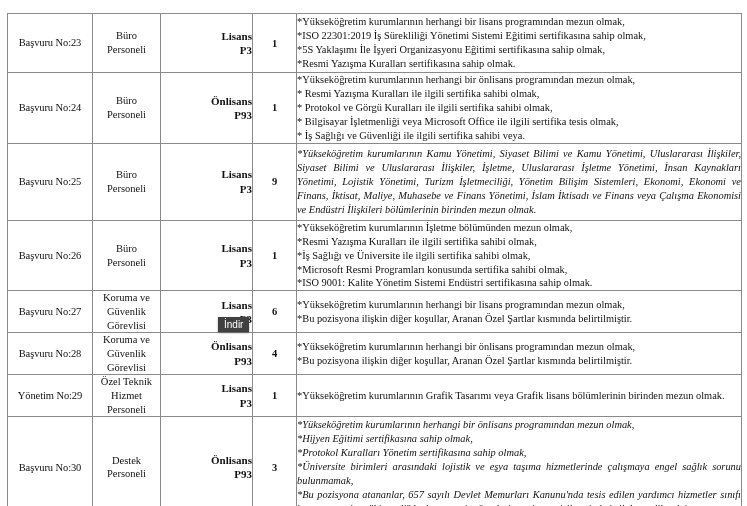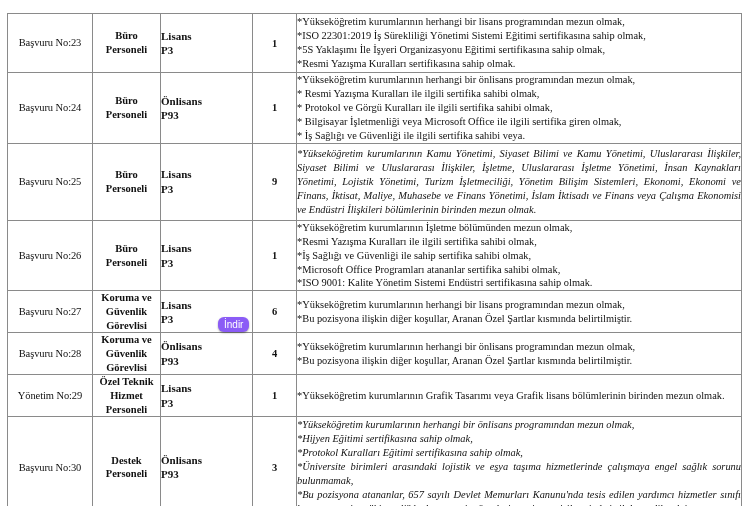--- a/index.html
+++ b/index.html
@@ -45,27 +45,27 @@
   .cell-no {
     text-align: center;
     font-weight: normal;
     font-size: 10.5px;
     letter-spacing: -0.1px;
     padding: 2px 1px;
     line-height: 1.25;
   }
   .cell-unv {
     text-align: center;
-    font-weight: bold;
+    font-weight: normal;
     font-size: 10.5px;
     line-height: 1.3;
     padding: 2px 2px;
   }
   .cell-edu {
-    text-align: left;
+    text-align: right;
     font-weight: bold;
     font-size: 11px;
     line-height: 1.3;
     padding: 2px 2px;
   }
   .cell-qty {
     text-align: center;
     font-weight: bold;
     font-size: 10.5px;
     padding: 2px 1px;
@@ -145,21 +145,21 @@
           </td>
           <td class="cell-edu">
             <div>Önlisans</div>
             <div>P93</div>
           </td>
           <td class="cell-qty">1</td>
           <td class="cell-cond">
             <span class="ln">*Yükseköğretim kurumlarının herhangi bir önlisans programından mezun olmak,</span>
             <span class="ln">* Resmi Yazışma Kuralları ile ilgili sertifika sahibi olmak,</span>
             <span class="ln">* Protokol ve Görgü Kuralları ile ilgili sertifika sahibi olmak,</span>
-            <span class="ln">* Bilgisayar İşletmenliği veya Microsoft Office ile ilgili sertifika giren olmak,</span>
+            <span class="ln">* Bilgisayar İşletmenliği veya Microsoft Office ile ilgili sertifika tesis olmak,</span>
             <span class="ln">* İş Sağlığı ve Güvenliği ile ilgili sertifika sahibi veya.</span>
           </td>
         </tr>
         <tr style="height: 77px;">
           <td class="cell-no">Başvuru No:25</td>
           <td class="cell-unv">
             <div>Büro</div>
             <div>Personeli</div>
           </td>
           <td class="cell-edu">
@@ -178,22 +178,22 @@
             <div>Personeli</div>
           </td>
           <td class="cell-edu">
             <div>Lisans</div>
             <div>P3</div>
           </td>
           <td class="cell-qty">1</td>
           <td class="cell-cond">
             <span class="ln">*Yükseköğretim kurumlarının İşletme bölümünden mezun olmak,</span>
             <span class="ln">*Resmi Yazışma Kuralları ile ilgili sertifika sahibi olmak,</span>
-            <span class="ln">*İş Sağlığı ve Güvenliği ile sahip sertifika sahibi olmak,</span>
-            <span class="ln">*Microsoft Office Programları atananlar sertifika sahibi olmak,</span>
+            <span class="ln">*İş Sağlığı ve Üniversite ile ilgili sertifika sahibi olmak,</span>
+            <span class="ln">*Microsoft Resmi Programları konusunda sertifika sahibi olmak,</span>
             <span class="ln">*ISO 9001: Kalite Yönetim Sistemi Endüstri sertifikasına sahip olmak.</span>
           </td>
         </tr>
         <tr style="height: 36px;">
           <td class="cell-no">Başvuru No:27</td>
           <td class="cell-unv">
             <div>Koruma ve</div>
             <div>Güvenlik</div>
             <div>Görevlisi</div>
           </td>
@@ -247,23 +247,23 @@
             <div>Personeli</div>
           </td>
           <td class="cell-edu">
             <div>Önlisans</div>
             <div>P93</div>
           </td>
           <td class="cell-qty">3</td>
           <td class="cell-cond justify">
             <span class="ln">*Yükseköğretim kurumlarının herhangi bir önlisans programından mezun olmak,</span>
             <span class="ln">*Hijyen Eğitimi sertifikasına sahip olmak,</span>
-            <span class="ln">*Protokol Kuralları Eğitimi sertifikasına sahip olmak,</span>
+            <span class="ln">*Protokol Kuralları Yönetim sertifikasına sahip olmak,</span>
             <span class="ln">*Üniversite birimleri arasındaki lojistik ve eşya taşıma hizmetlerinde çalışmaya engel sağlık sorunu bulunmamak,</span>
             <span class="ln">*Bu pozisyona atananlar, 657 sayılı Devlet Memurları Kanunu'nda tesis edilen yardımcı hizmetler sınıfı kapsamına giren "hizmetli" kadrosuna ait görevlerin yerine getirilmesinde istihdam edilecektir.</span>
           </td>
         </tr>
       </tbody>
   </table>
 
-  <div id="indir-tooltip" style="background: #8b5cf6; color: rgb(255, 255, 255); border-radius: 6px;">İndir</div>
+  <div id="indir-tooltip" style="background: #404040; color: rgb(255, 255, 255);">İndir</div>
 
 </div>
 
 </body></html>

